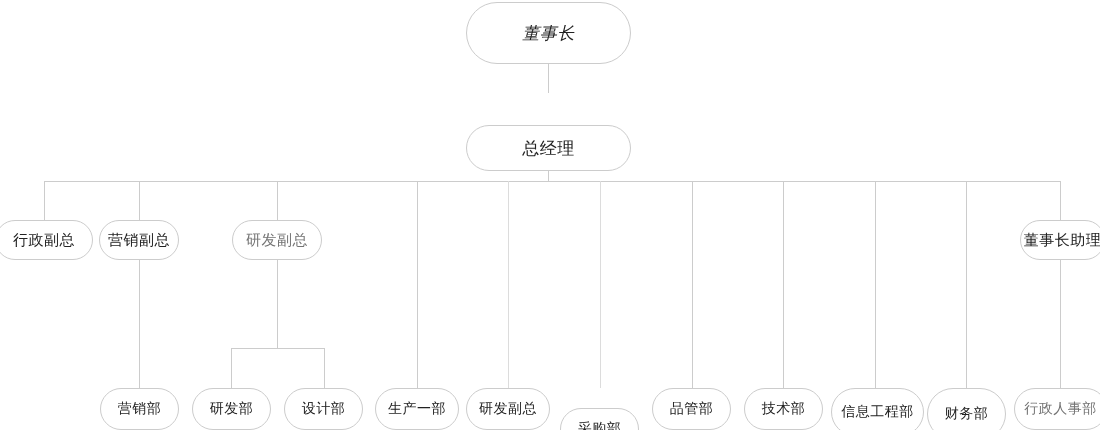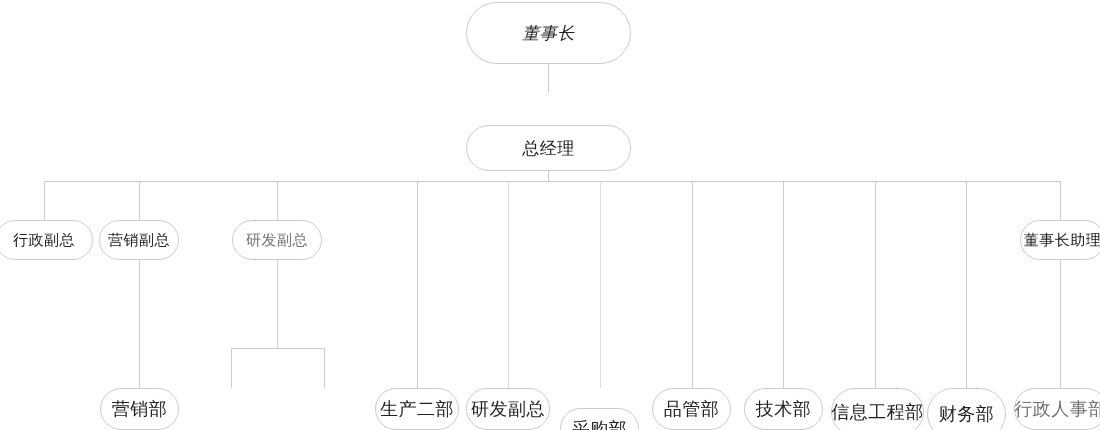--- a/index.html
+++ b/index.html
@@ -23,21 +23,21 @@
     background: #ffffff;
     display: flex;
     align-items: center;
     justify-content: center;
     color: #222222;
     white-space: nowrap;
     z-index: 3;
   }
   .node.level-1 { font-size: 17px; }
   .node.level-2 { font-size: 15px; }
-  .node.level-3 { font-size: 18px; font-family: Liberation Serif, serif; }
+  .node.level-3 { font-size: 14px; font-family: Liberation Serif, serif; }
   .node.muted { color: #737373; }
   .node-label {
     display: block;
     line-height: 1;
     letter-spacing: 0.5px;
   }
   .connector {
     position: absolute;
     background: #cccccc;
     z-index: 1;
@@ -84,22 +84,28 @@
     </div>
     <div class="node level-2 muted" style="left: 232px; top: 220px; width: 90px; height: 40px;">
       <span class="node-label">研发副总</span>
     </div>
     <div class="node level-2" style="left: 1020px; top: 220px; width: 85px; height: 40px;">
       <span class="node-label">董事长助理</span>
     </div>
     <div class="node level-3" style="left: 100px; top: 388px; width: 79px; height: 42px;">
       <span class="node-label">营销部</span>
     </div>
+    <div class="node level-3" style="left: 192px; top: 388px; width: 79px; height: 42px;">
+      <span class="node-label">研发部</span>
+    </div>
+    <div class="node level-3" style="left: 284px; top: 388px; width: 79px; height: 42px;">
+      <span class="node-label">设计部</span>
+    </div>
     <div class="node level-3" style="left: 375px; top: 388px; width: 84px; height: 42px;">
-      <span class="node-label">生产二部</span>
+      <span class="node-label">生产一部</span>
     </div>
     <div class="node level-3" style="left: 466px; top: 388px; width: 84px; height: 42px;">
       <span class="node-label">研发副总</span>
     </div>
     <div class="node level-3" style="left: 560px; top: 408px; width: 79px; height: 42px;">
       <span class="node-label">采购部</span>
     </div>
     <div class="node level-3" style="left: 744px; top: 388px; width: 79px; height: 42px;">
       <span class="node-label">技术部</span>
     </div>

